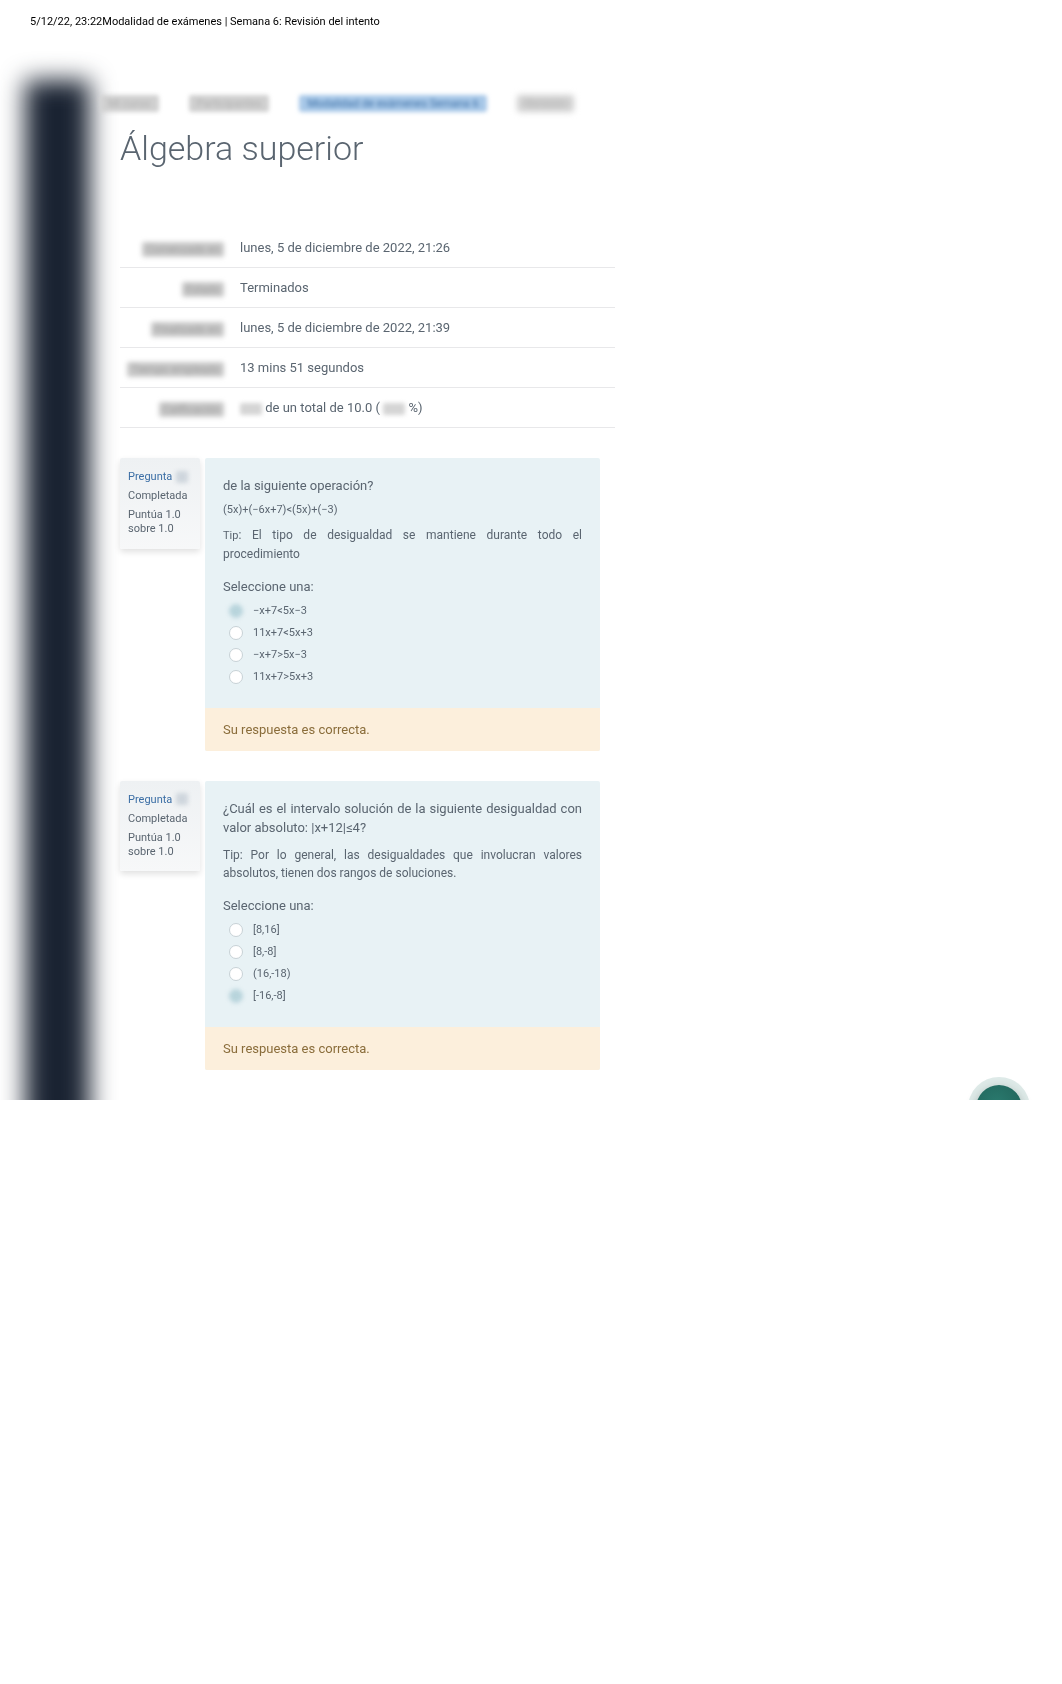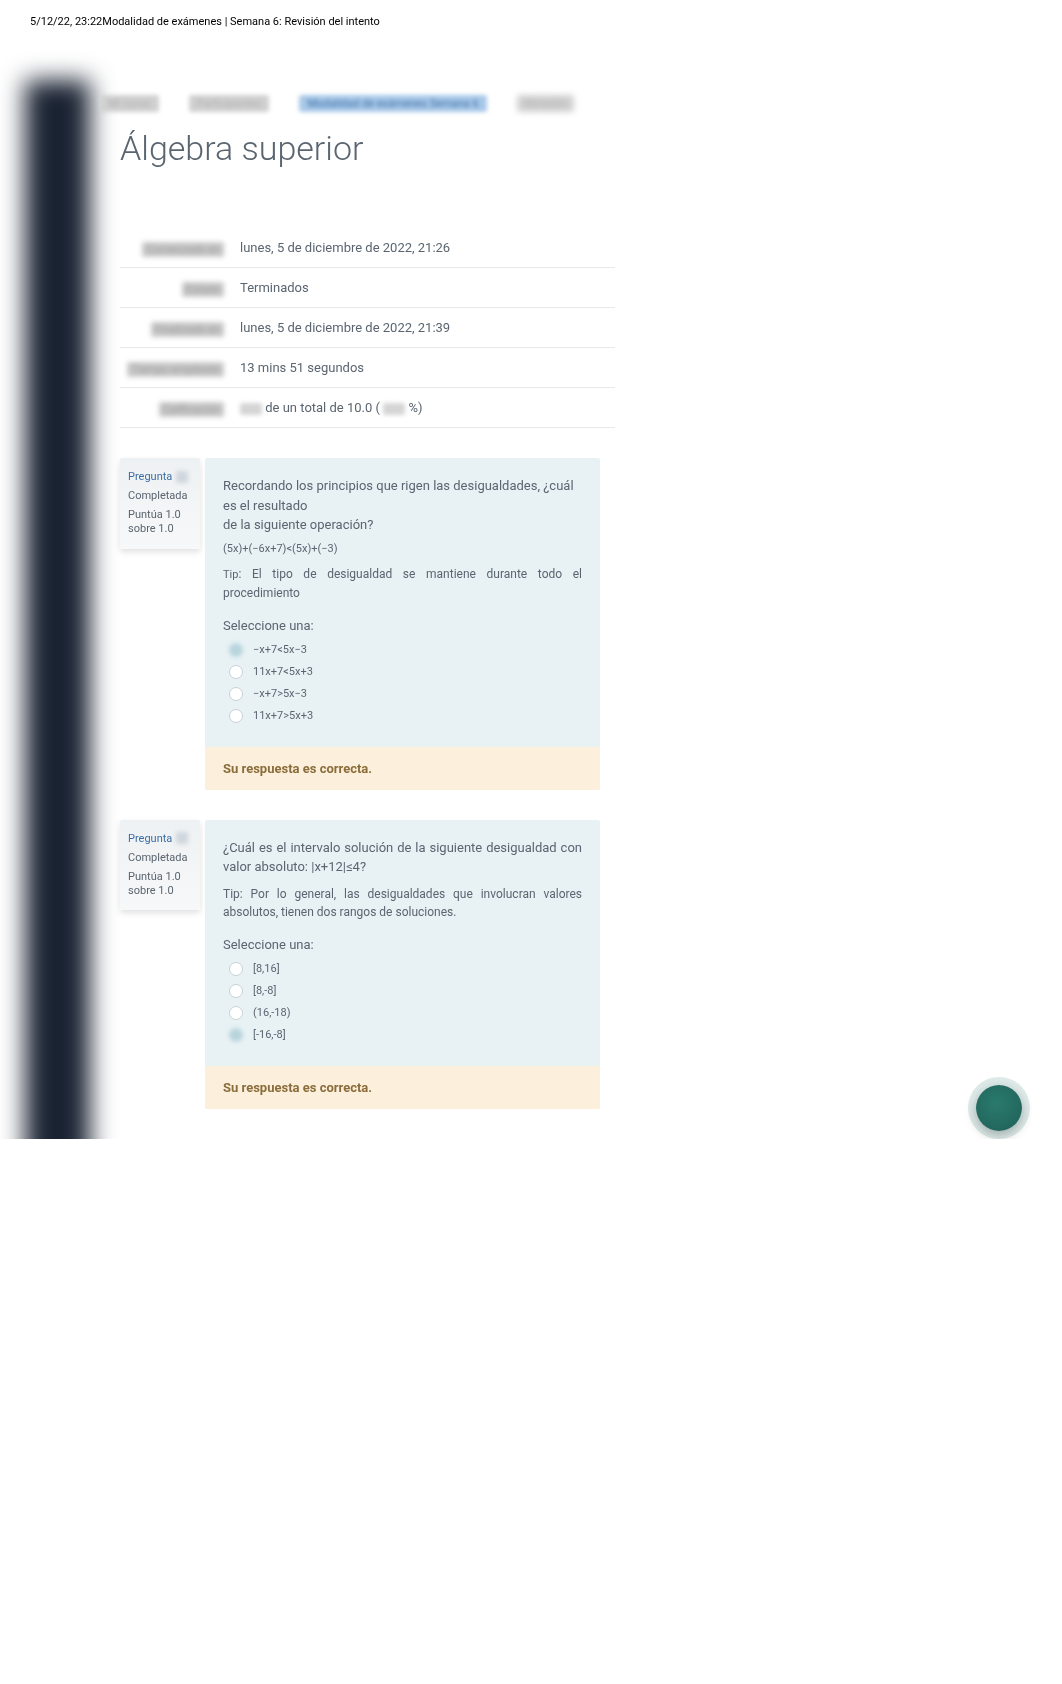--- a/index.html
+++ b/index.html
@@ -189,21 +189,20 @@
       background: #b8d4dc;
       filter: blur(2px);
       border-color: #b8d4dc;
     }
     .option-text { font-size: 11px; color: #5a6570; }
     .correct-banner {
       background: #fcefdc;
       color: #8a6d3b;
       padding: 14px 18px;
       font-size: 13px;
-      font-weight: bold;
     }
     .fab {
       position: absolute;
       right: 40px;
       top: 1085px;
       width: 46px;
       height: 46px;
       border-radius: 50%;
       background: radial-gradient(circle at 45% 40%, #2a7a6e, #1f5f56);
       box-shadow: 0 0 0 8px rgba(42,122,110,0.15), 0 4px 12px rgba(0,0,0,0.3);
@@ -265,21 +264,20 @@
     <div class="question-info">
       <div class="q-label-row">
         <span class="q-label">Pregunta</span>
         <span class="q-num"></span>
       </div>
       <div class="q-state">Completada</div>
       <div class="q-grade">Puntúa 1.0 sobre 1.0</div>
     </div>
     <div class="question-body">
       <div class="q-text">
-        <div>Recordando los principios que rigen las desigualdades, ¿cuál es el resultado</div>
         <div>de la siguiente operación?</div>
         <div class="q-formula">(5x)+(−6x+7)&lt;(5x)+(−3)</div>
         <div class="q-tip">
           <span class="q-tip-label">Tip</span><span>: El tipo de desigualdad se mantiene durante todo el procedimiento</span>
         </div>
       </div>
       <div class="q-select">
         <div class="q-select-label">Seleccione una:</div>
         <div class="option-row">
           <span class="option-radio blurred"></span>

